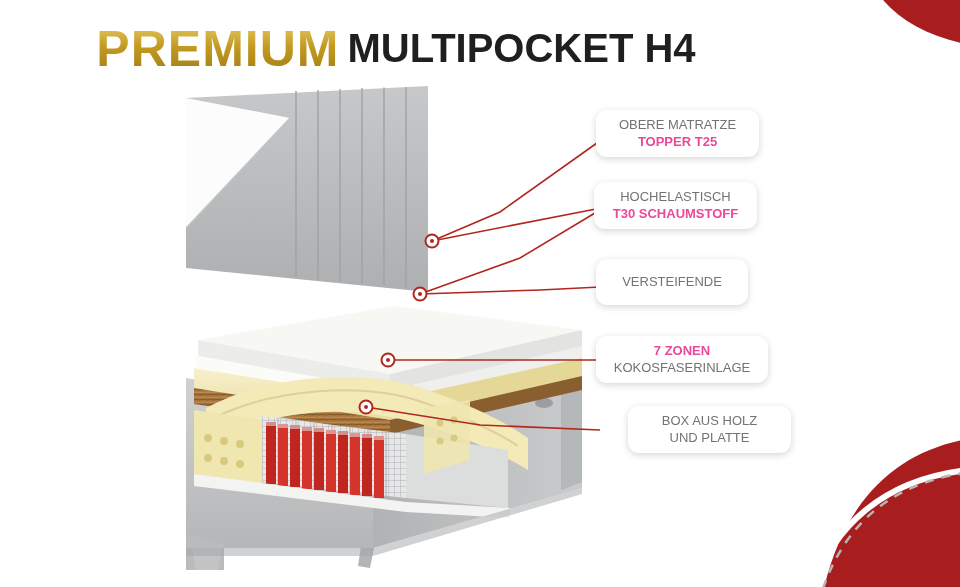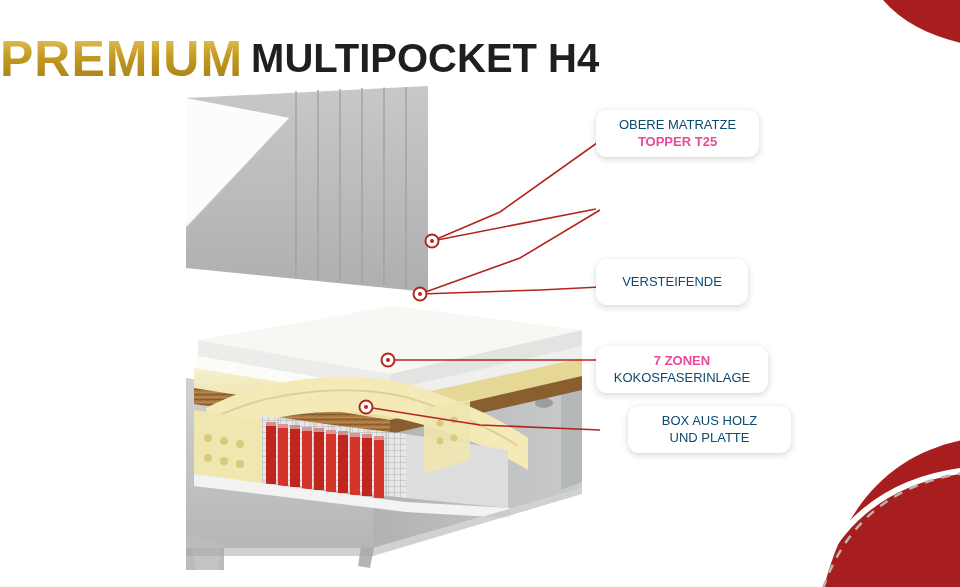--- a/index.html
+++ b/index.html
@@ -24,22 +24,22 @@
     overflow: hidden;
   }
   .corner-br {
     position: absolute; bottom: -20px; right: -20px;
     width: 330px; height: 180px;
     overflow: hidden;
   }
 
   
   .title-wrap {
-    position: absolute; top: 30px; left: 0; width: 792px;
-    text-align: left;
+    position: absolute; top: 20px; left: 0; width: 792px;
+    text-align: center;
     white-space: nowrap;
   }
   .title-premium {
     font-size: 50px;
     font-weight: bold;
     letter-spacing: 1px;
     color: #c9a227;
     background: linear-gradient(180deg,#e8cf6a 0%,#c49a22 45%,#9e7b13 100%);
     -webkit-background-clip: text;
     background-clip: text;
@@ -66,21 +66,21 @@
     flex-direction: column;
     align-items: center;
     justify-content: center;
     padding: 7px 6px;
     text-align: center;
     line-height: 1.28;
   }
   .callout .l1 { font-size: 13px; color: #1c1c1c; }
   .callout .l2 { font-size: 13px; color: #1c1c1c; }
   .callout .gold { color: #ec4899; font-weight: bold; }
-  .callout .dark-bold { color: #0c4a6e; }
+  .callout .dark-bold { color: #737373; }
 
   
   .leader-svg {
     position: absolute; top: 0; left: 0;
     width: 960px; height: 587px;
     pointer-events: none;
   }
 
   
   .bed {
@@ -266,26 +266,30 @@
       <circle cx="366" cy="407" r="6.5" fill="#ffffff" stroke="#b3261e" stroke-width="2"></circle>
       <circle cx="366" cy="407" r="2" fill="#b3261e"></circle>
     </g>
   </svg>
 
   <div class="callout" style="left:596px; top:110px;">
     <span class="l1 dark-bold">OBERE MATRATZE</span>
     <span class="l2 gold">TOPPER T25</span>
   </div>
 
+  <div class="callout" style="left:594px; top:182px;">
+    <span class="l1 dark-bold">HOCHELASTISCH</span>
+    <span class="l2 gold">T30 SCHAUMSTOFF</span>
+  </div>
 
   <div class="callout" style="left:596px; top:259px; width:152px;">
     <span class="l1 dark-bold">VERSTEIFENDE</span>
   </div>
 
-  <div class="callout" style="left:596px; top:336px; width:172px;margin-top:10px;">
+  <div class="callout" style="left:596px; top:336px; width:172px;">
     <span class="l1 gold">7 ZONEN</span>
     <span class="l2 dark-bold">KOKOSFASERINLAGE</span>
   </div>
 
   <div class="callout" style="left:596px; top:406px;margin-left:32px;">
     <span class="l1 dark-bold">BOX AUS HOLZ</span>
     <span class="l2 dark-bold">UND PLATTE</span>
   </div>
 
 </div>

